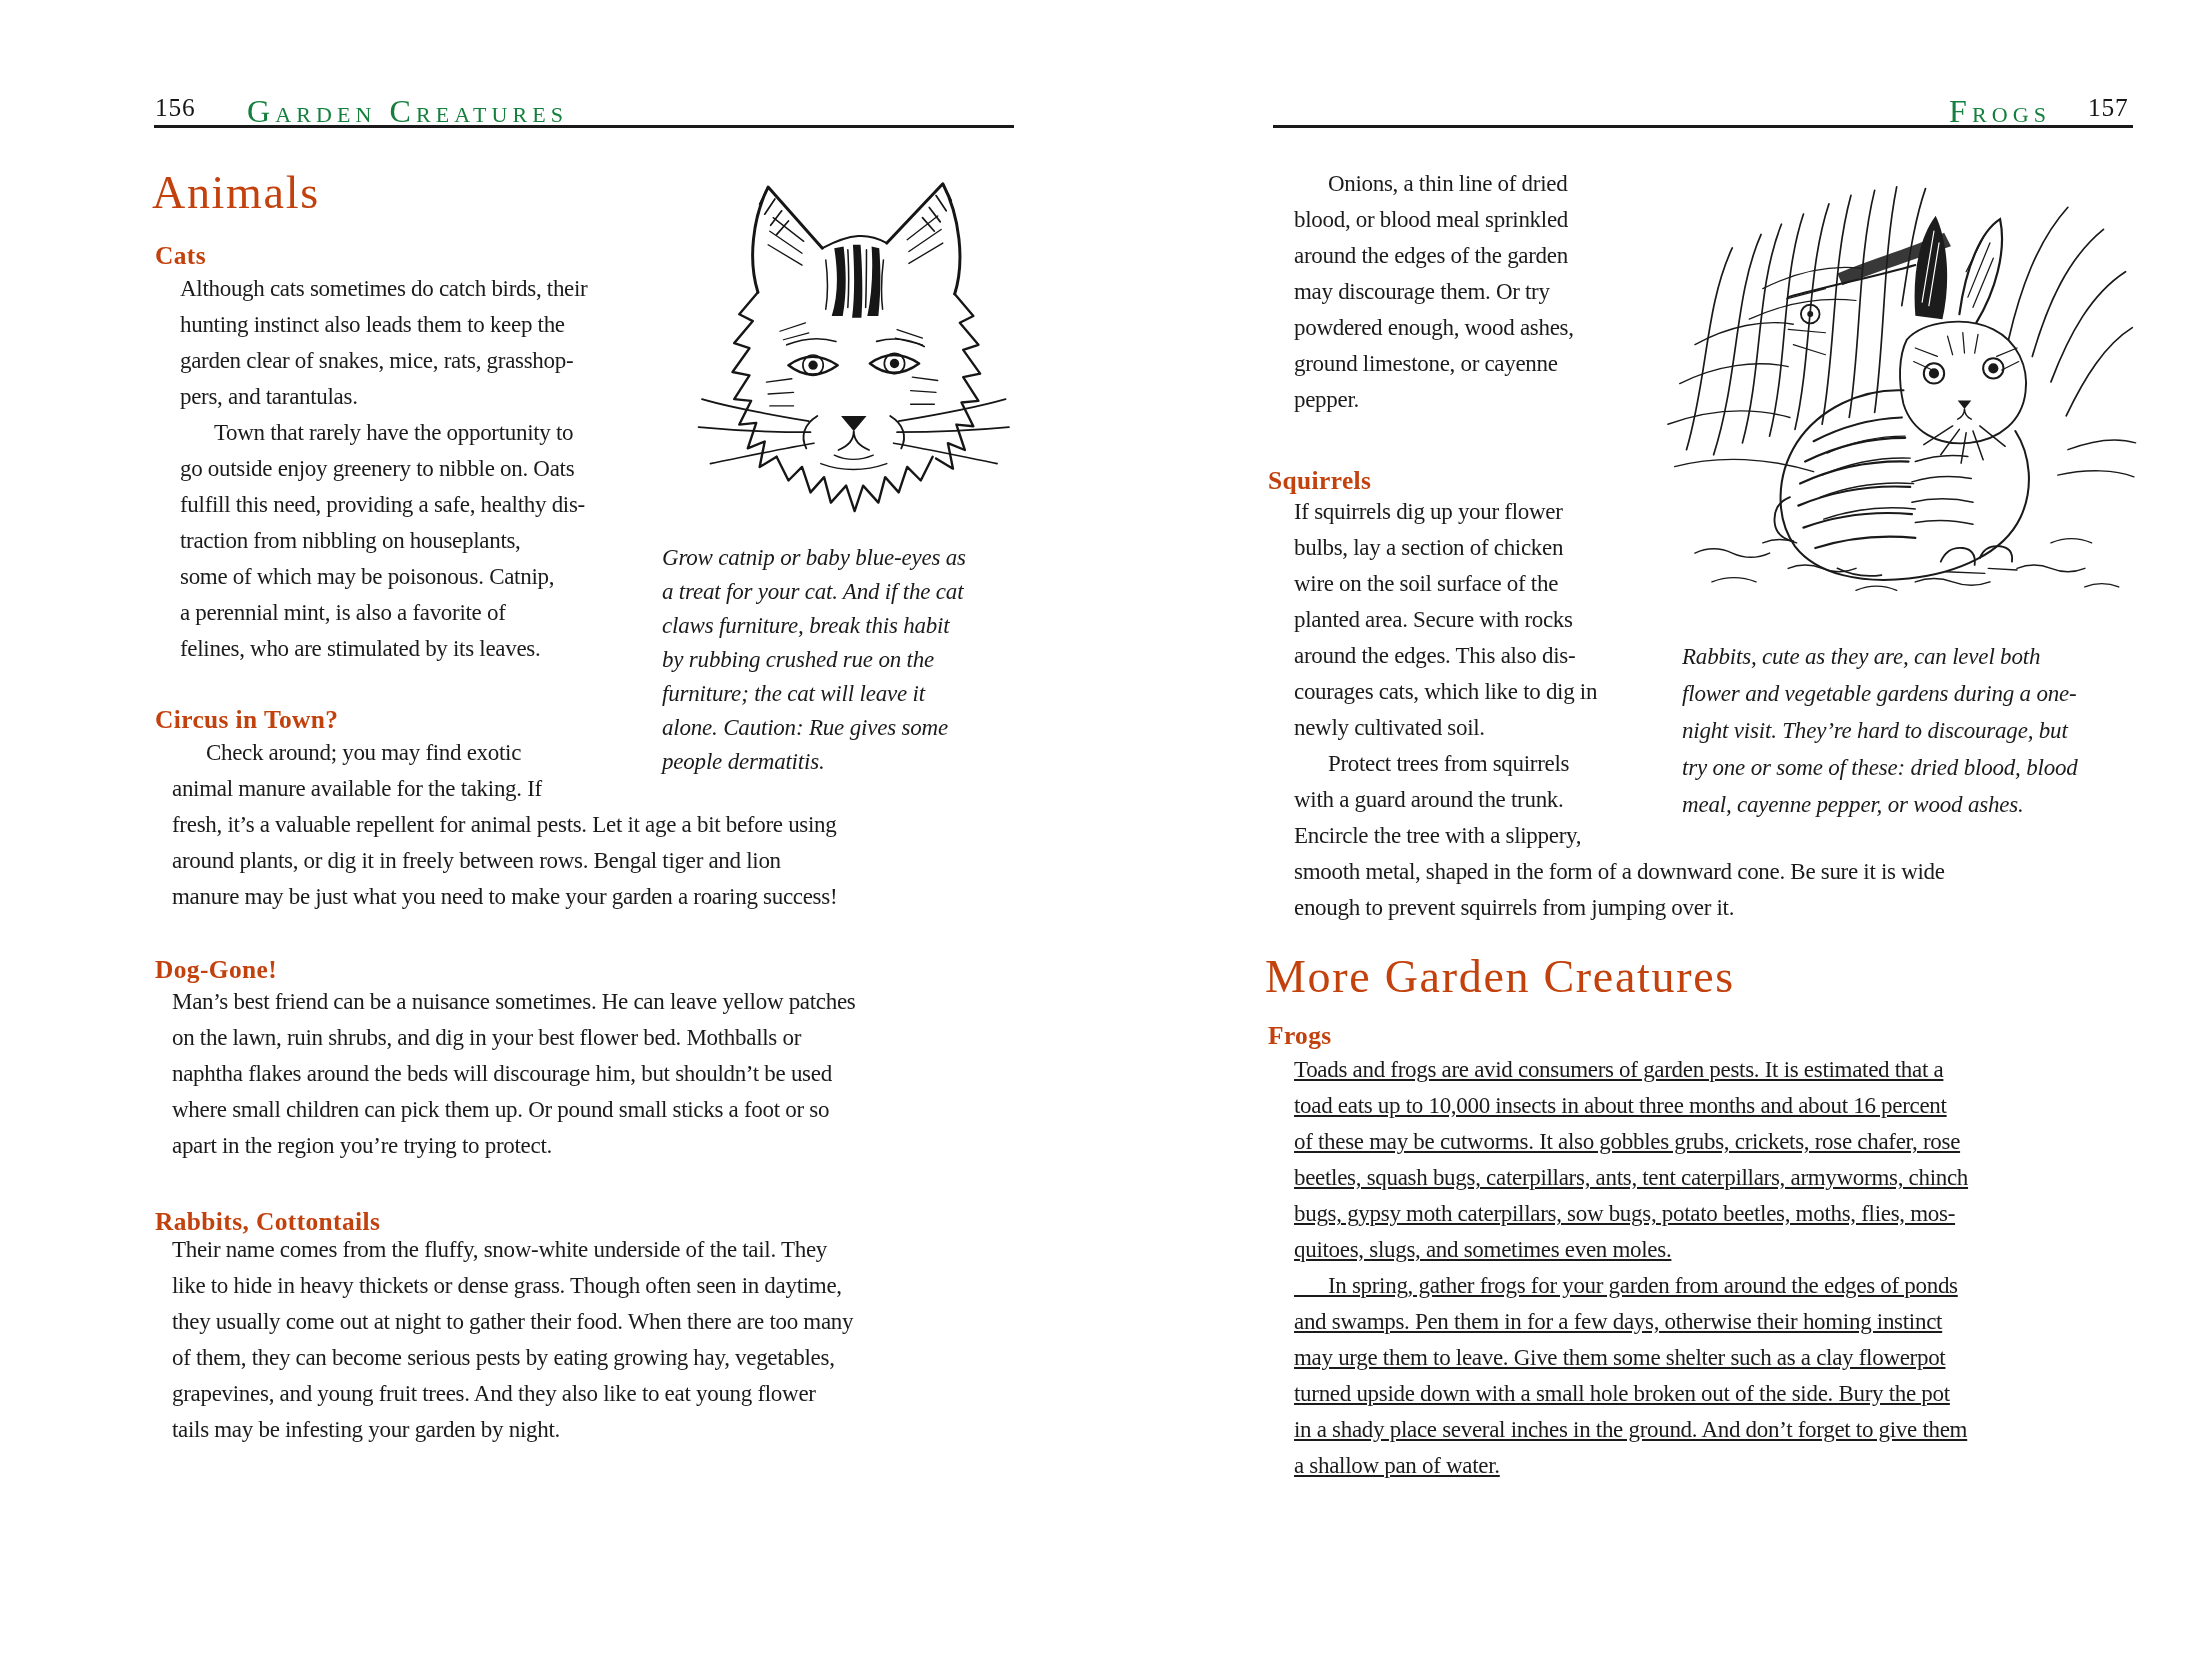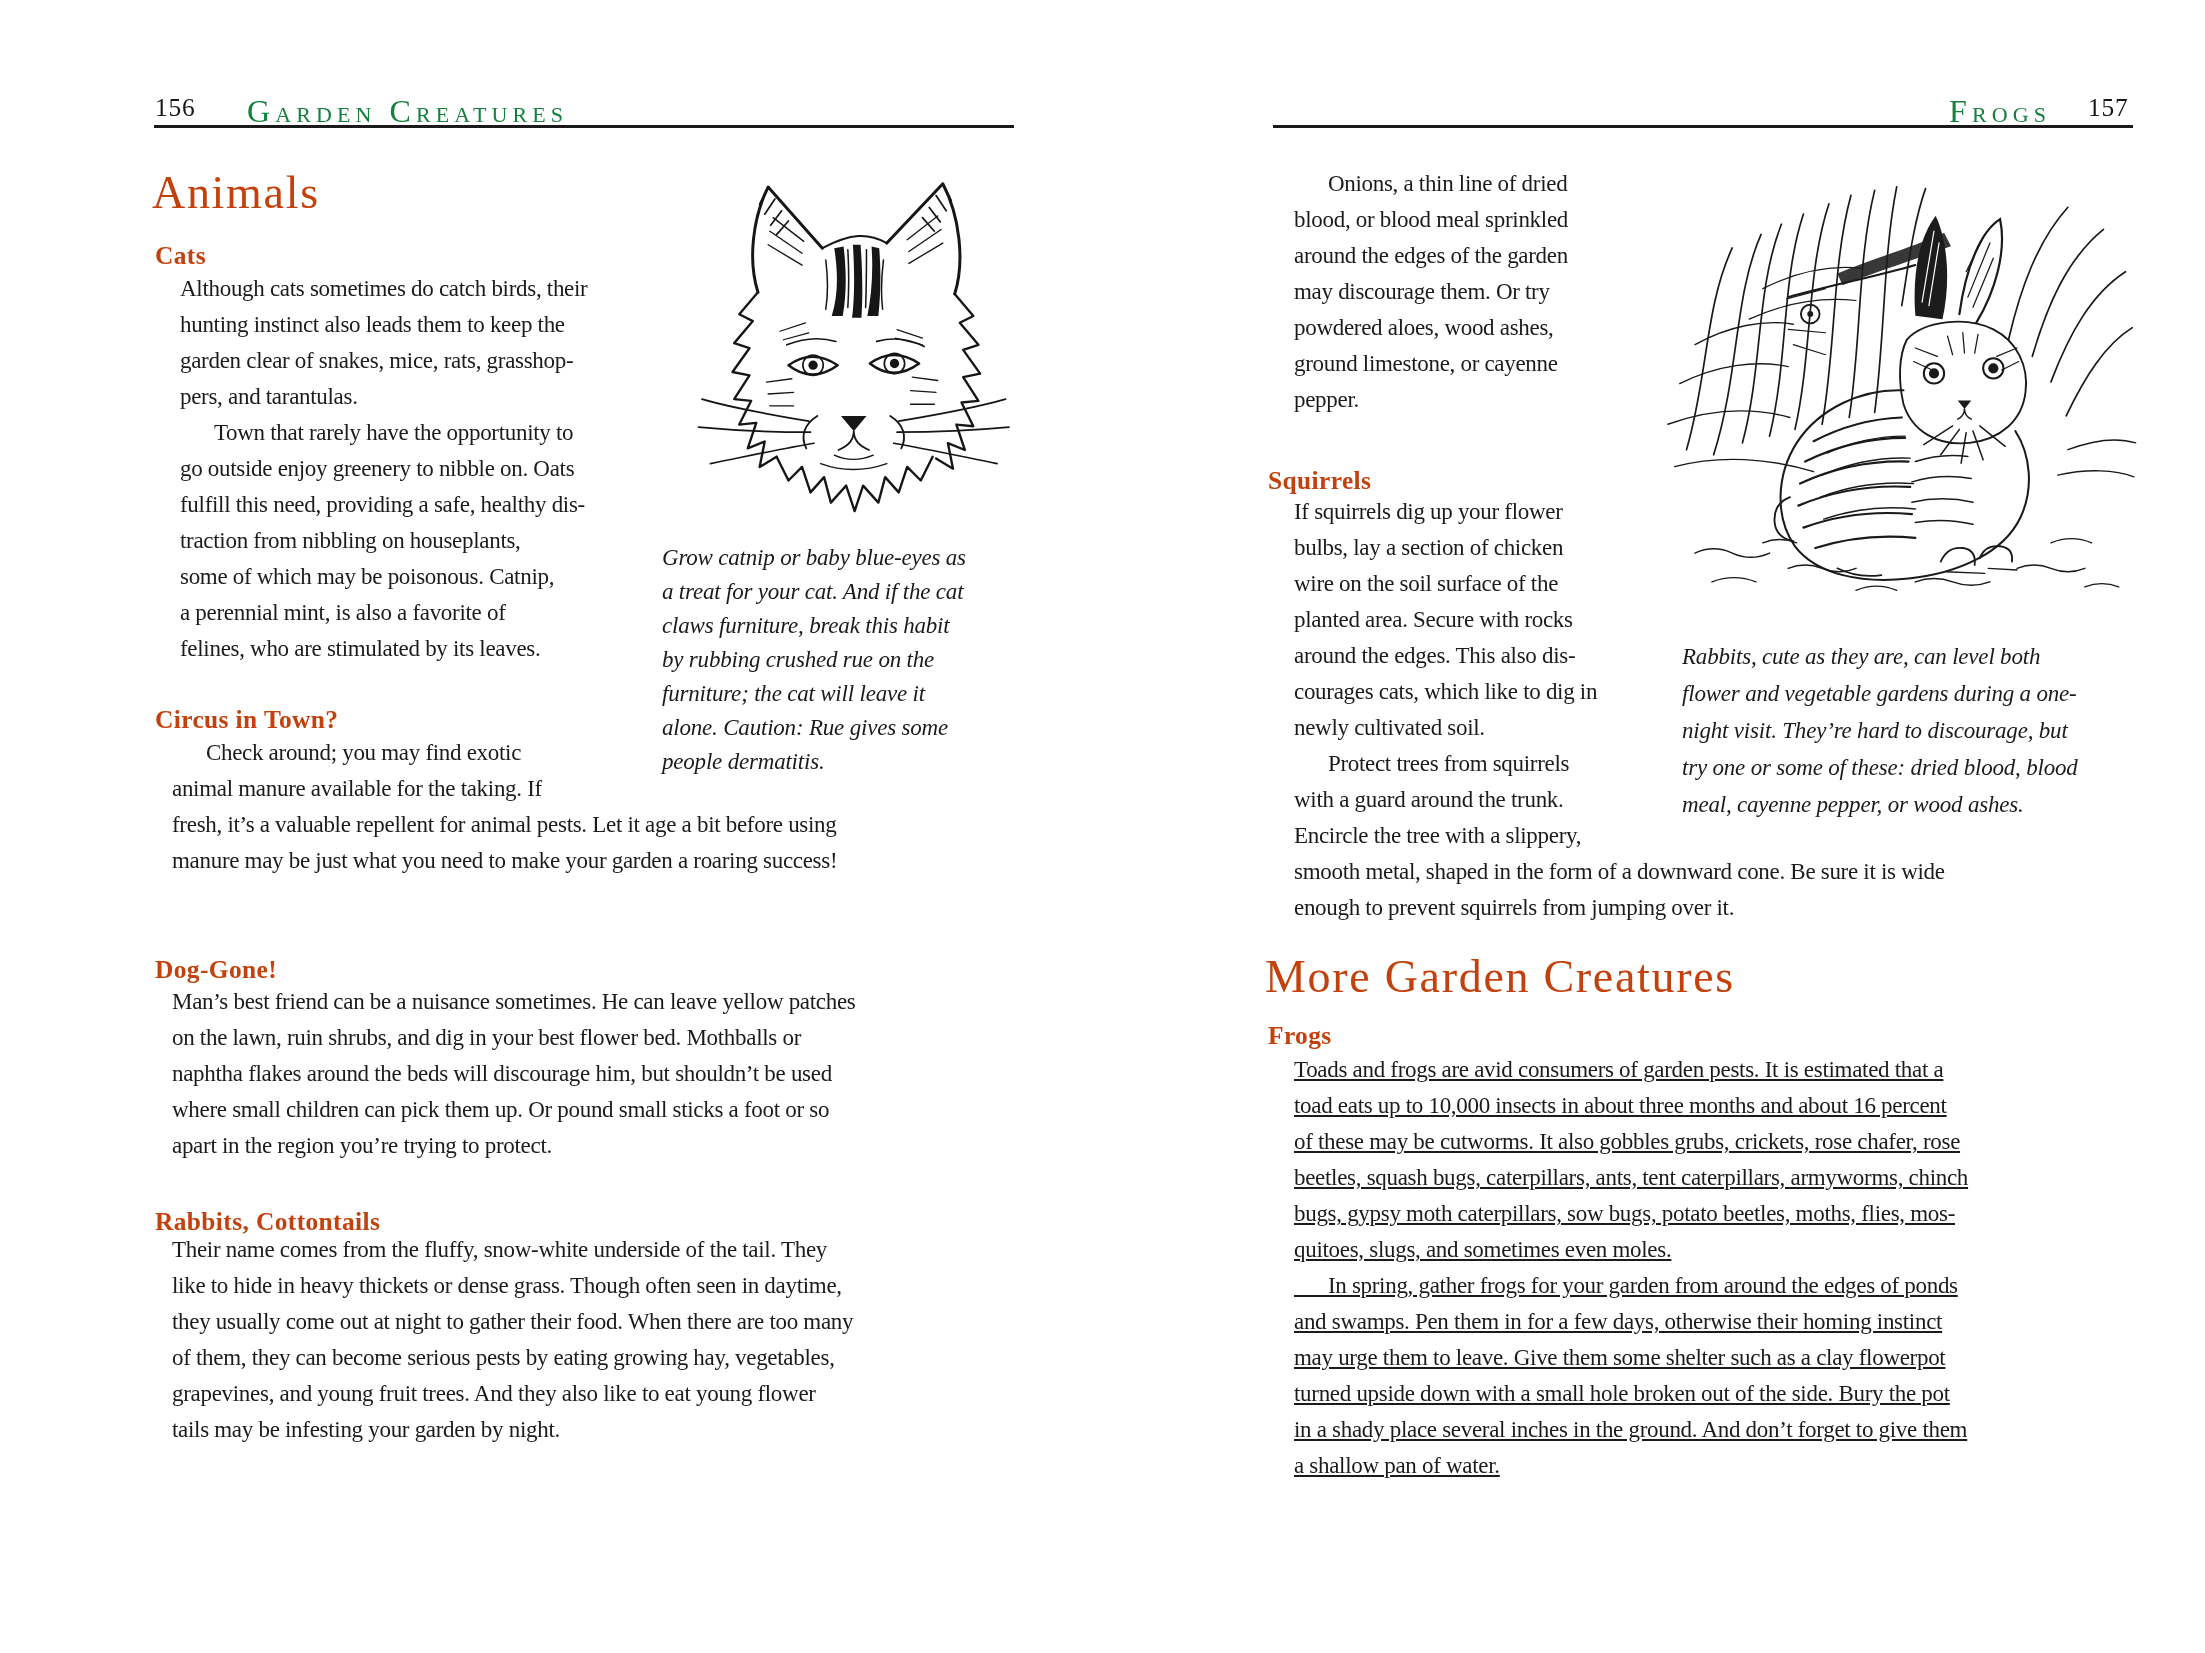--- a/index.html
+++ b/index.html
@@ -106,20 +106,21 @@
         <div class="ln">furniture; the cat will leave it</div>
         <div class="ln">alone. Caution: Rue gives some</div>
         <div class="ln">people dermatitis.</div>
       </div>
 
     <div class="abs h2" style="left:127px;top:705px;">Circus in Town?</div>
     <div class="abs body-block" style="left:144px;top:735px;width:899px;">
         <div class="ln">  Check around; you may find exotic</div>
         <div class="ln">animal manure available for the taking. If</div>
         <div class="ln">fresh, it’s a valuable repellent for animal pests. Let it age a bit before using</div>
+        <div class="ln">around plants, or dig it in freely between rows. Bengal tiger and lion</div>
         <div class="ln">manure may be just what you need to make your garden a roaring success!</div>
       </div>
 
     <div class="abs h2" style="left:127px;top:955px;">Dog-Gone!</div>
     <div class="abs body-block" style="left:144px;top:984px;width:899px;">
         <div class="ln">Man’s best friend can be a nuisance sometimes. He can leave yellow patches</div>
         <div class="ln">on the lawn, ruin shrubs, and dig in your best flower bed. Mothballs or</div>
         <div class="ln">naphtha flakes around the beds will discourage him, but shouldn’t be used</div>
         <div class="ln">where small children can pick them up. Or pound small sticks a foot or so</div>
         <div class="ln">apart in the region you’re trying to protect.</div>
@@ -140,21 +141,21 @@
 
     <div class="abs runhead" style="left:818px;top:93px;">Frogs</div>
     <div class="abs pagenum" style="left:957px;top:93px;">157</div>
     <div class="abs rule" style="left:142px;top:125px;width:860px;"></div>
 
     <div class="abs body-block" style="left:163px;top:166px;width:390px;">
         <div class="ln">  Onions, a thin line of dried</div>
         <div class="ln">blood, or blood meal sprinkled</div>
         <div class="ln">around the edges of the garden</div>
         <div class="ln">may discourage them. Or try</div>
-        <div class="ln">powdered aloes, wood ashes,</div>
+        <div class="ln">powdered enough, wood ashes,</div>
         <div class="ln">ground limestone, or cayenne</div>
         <div class="ln">pepper.</div>
       </div>
 
     <figure class="abs" style="left:530px;top:170px;width:479px;height:428px;">
       <svg width="479" height="428" viewBox="0 0 565 505">
         <g fill="none" stroke="#1a1a1a" stroke-width="2" stroke-linecap="round">
 
           <path d="M30 330 C55 245 52 160 84 92"></path>
           <path d="M62 336 C92 242 86 148 118 76"></path>

